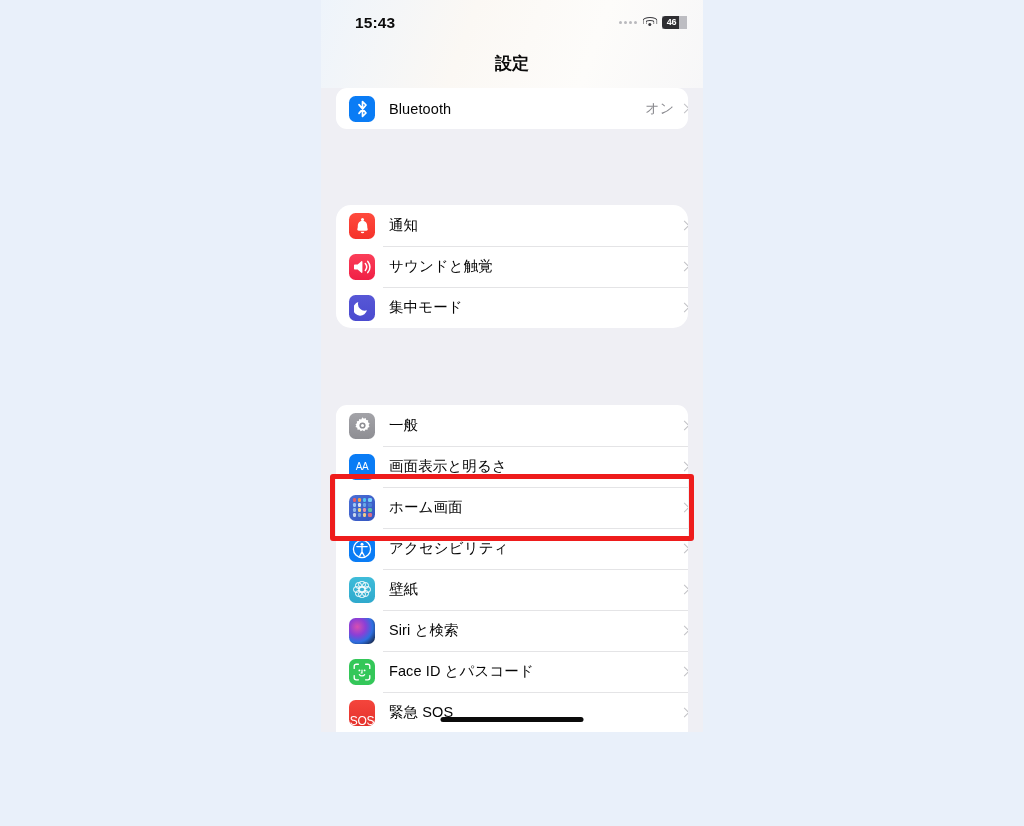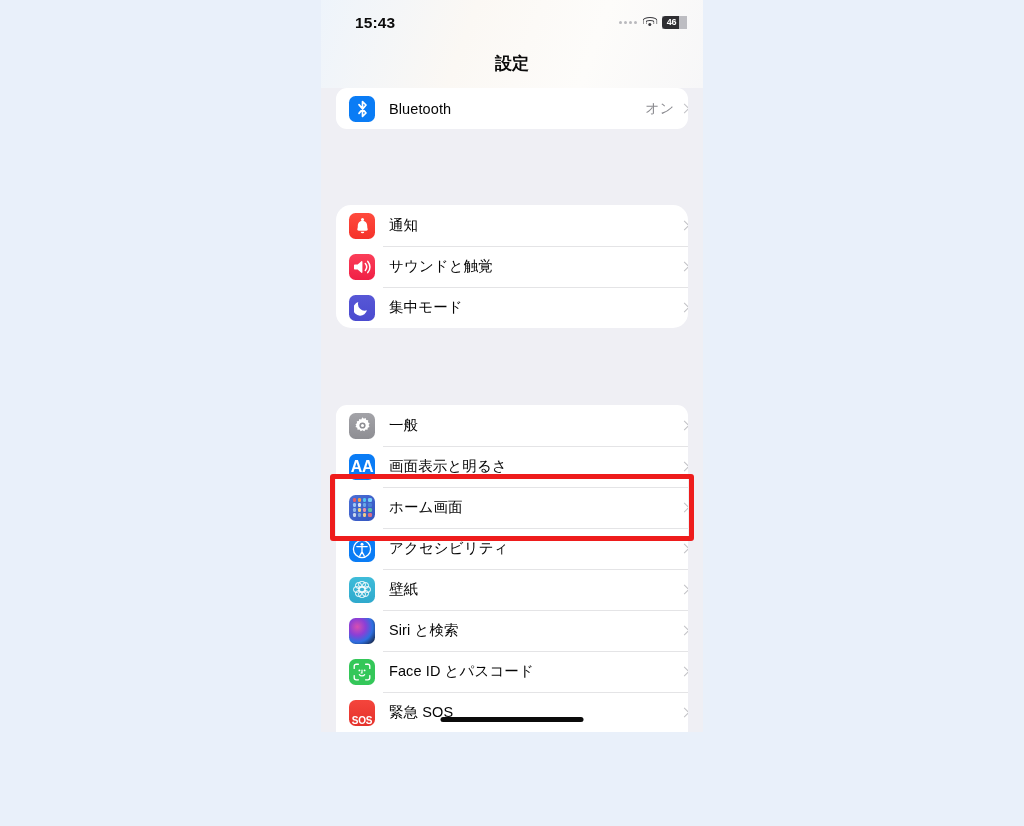--- a/index.html
+++ b/index.html
@@ -106,22 +106,22 @@
   .i-cc   { background:linear-gradient(180deg,#a3a3a8,#8e8e93); }
   .i-disp { background:#0a7cf5; }
   .i-home { background:linear-gradient(135deg,#4a6fd6,#3455c0); }
   .i-acc  { background:#0a7cf5; }
   .i-wall { background:linear-gradient(180deg,#3fbcd9,#2fa9cc); }
   .i-siri { background:radial-gradient(circle at 32% 34%,#d94fb0 0%,#8b3fd6 34%,#2e6fe0 62%,#101018 100%); }
   .i-face { background:#34c759; }
   .i-sos  { background:linear-gradient(180deg,#f4453c,#e5322c); }
   .i-expo { background:#ffffff; border:1px solid #ececee; }
 
-  .aa { font-size:16px; font-weight:bold; color:#fff; letter-spacing:-.3px; }
-  .sos-t { font-size:10px; font-weight:bold; color:#fff; letter-spacing:-.2px;margin-top:16px; }
+  .aa { font-size:10px; font-weight:normal; color:#fff; letter-spacing:-.3px; }
+  .sos-t { font-size:12px; font-weight:normal; color:#fff; letter-spacing:-.2px;margin-top:16px; }
 
   
   .hgrid { width:19px; height:19px; display:grid;
            grid-template-columns:repeat(4,1fr); grid-template-rows:repeat(4,1fr); gap:1.4px; }
   .hgrid i { display:block; border-radius:1.2px; }
 
   
   .expo { position:relative; width:22px; height:22px; }
   .expo .core { position:absolute; left:6px; top:6px; width:10px; height:10px;
                 border-radius:50%; background:#f2325a; }

